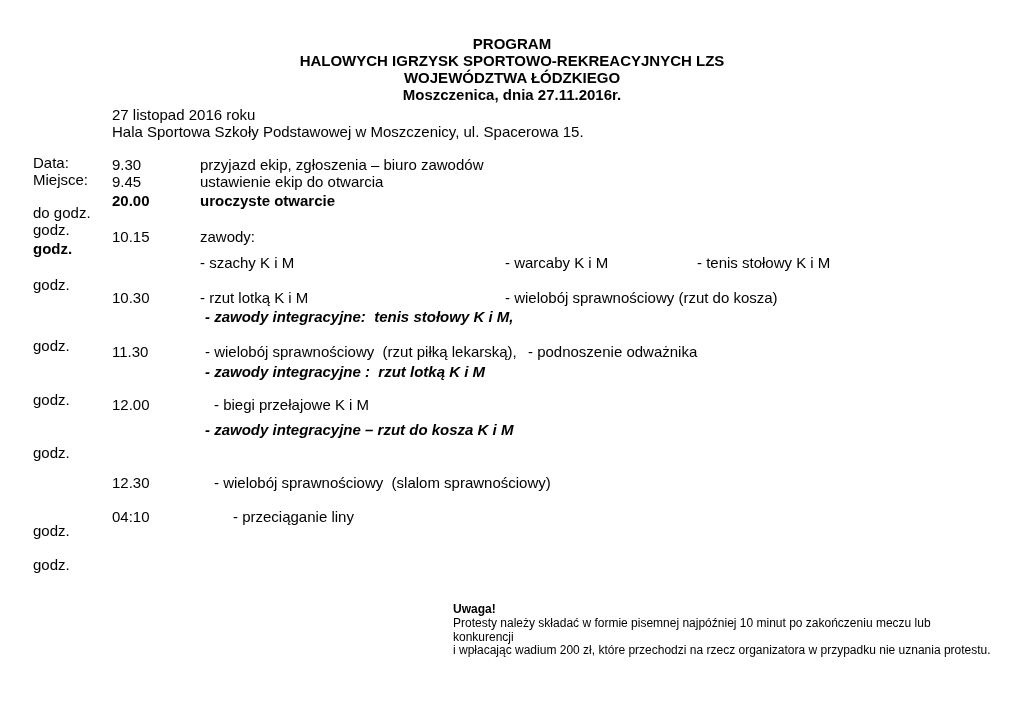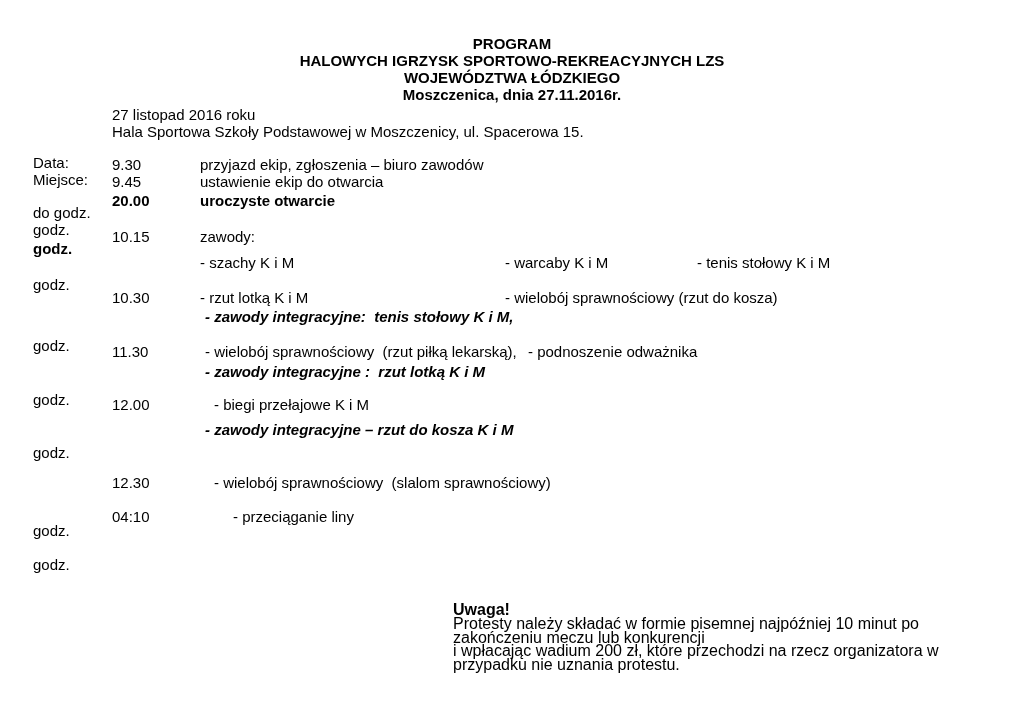--- a/index.html
+++ b/index.html
@@ -46,21 +46,21 @@
   .x4  { left: 505px; }  
   .x4b { left: 528px; }
   .x5  { left: 697px; }  
   .bold { font-weight: bold; }
   .bi   { font-weight: bold; font-style: italic; }
   .note {
     position: absolute;
     left: 453px;
     top: 602px;
     width: 540px;
-    font-size: 16px;
+    font-size: 12px;
     line-height: 13.6px;
   }
   .note .note-title { font-weight: bold; line-height: 15px; }
 </style>
 </head>
 <body>
 
 <div class="page">
 
   <div class="hdr">

